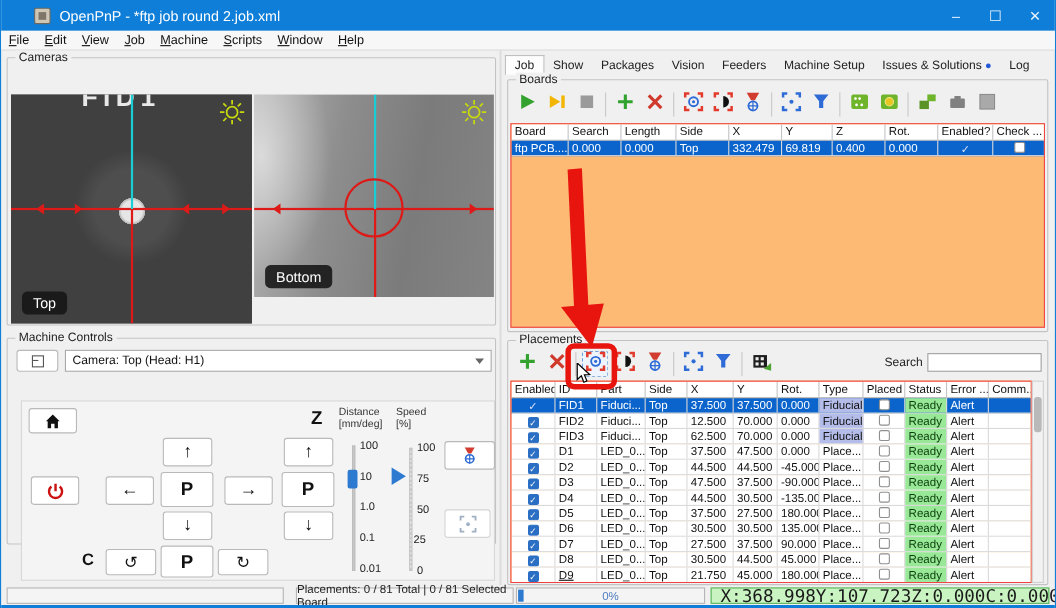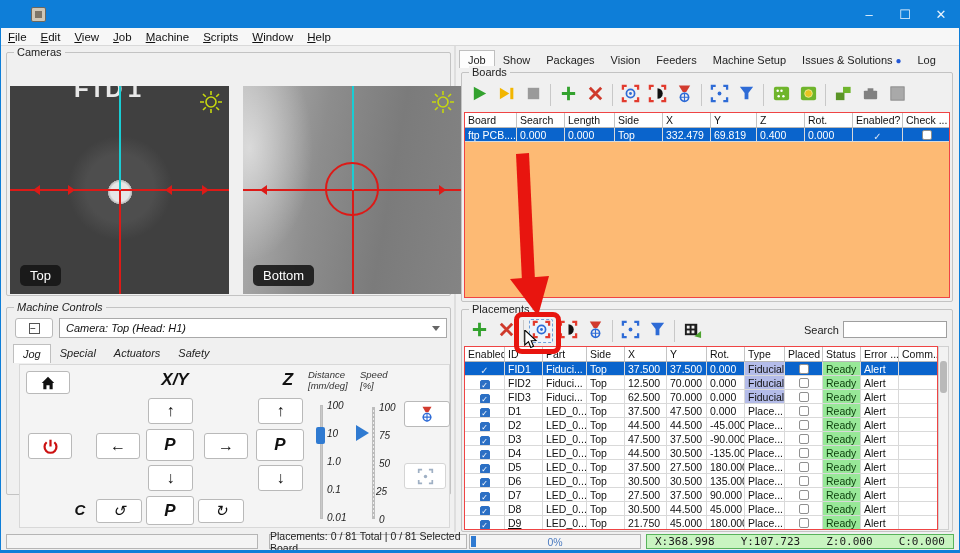--- a/index.html
+++ b/index.html
@@ -106,38 +106,39 @@
   .search-label { position:absolute; font-size:11px; color:#222; }
   .search-input { position:absolute; border:1px solid #9f9f9f; background:#fff; height:17px; font-size:11px; padding:0 3px; }
 
   
   .sbox { position:absolute; height:15px; border:1px solid #b5b5b5; background:#f4f4f4; font-size:10.5px;
           display:flex; align-items:center; justify-content:center; color:#222; }
   .progress { position:relative; }
   .progress .fill { position:absolute; left:1px; top:1px; bottom:1px; width:5px; background:#2f7ad1; }
   .progress .ptext { color:#4d7cc0; }
   .coords { background:#c9f4c1; border:1px solid #58b35b; font-family:"DejaVu Sans Mono", monospace;
-            font-size:11px; color:#1a1a1a; justify-content:space-between; padding:0 8px; }
+            font-size:16px; color:#1a1a1a; justify-content:space-between; padding:0 8px; }
   .bottom-strip { position:absolute; left:0; bottom:0; width:100%; height:3px; background:#0e7ed8; }
 
   
   .annot-rect { position:absolute; left:513px; top:312px; width:47px; height:42px;
                 border:5px solid #e8150f; border-radius:8px; z-index:45; }
   .annot-svg { position:absolute; left:0; top:0; z-index:46; pointer-events:none; }
   .tooltip { position:absolute; left:538px; top:351px; height:17px; background:#fffce1; border:1px solid #7a7a7a;
              font-size:10.5px; color:#222; padding:1px 5px; white-space:nowrap; z-index:40; }
   .cursor-svg { position:absolute; left:522px; top:330px; z-index:47; }
 </style>
 </head>
 <body>
 
 <div class="window">
 
   <div class="titlebar">
     <span class="app-icon"></span>
+    <span class="title-text">OpenPnP - *ftp job round 2.job.xml</span>
     <div class="winbtns">
       <span class="winbtn">–</span>
       <span class="winbtn">☐</span>
       <span class="winbtn">✕</span>
     </div>
   </div>
 
   <div class="menubar" id="menubar">
       <span class="menuitem"><u>F</u>ile</span>
       <span class="menuitem"><u>E</u>dit</span>
@@ -167,62 +168,55 @@
         <svg width="24" height="24" viewBox="0 0 24 24">
             <g stroke="#c6d80e" stroke-width="1.6" fill="none">
         <circle cx="12" cy="12" r="5"></circle>
               <path d="M12 1v4M12 19v4M1 12h4M19 12h4M4 4l2.8 2.8M17.2 17.2L20 20M20 4l-2.8 2.8M6.8 17.2L4 20"></path>
             </g>
           </svg>
       </span>
       <span class="camlabel">Top</span>
     </div>
 
-    <div class="cam cam-bottom-bg" style="left:236px; top:33px; width:218px; height:208px;">
+    <div class="cam cam-bottom-bg" style="left:224px; top:33px; width:218px; height:184px;">
       <div class="cl-h" style="top:103px;"></div>
       <div class="cl-vr" style="left:109px; top:104px; bottom:0;"></div>
       <div class="cl-vc" style="left:109px; top:0; height:104px;"></div>
       <div class="cl-circ" style="left:82px; top:76px; width:54px; height:54px;"></div>
       <span class="tick-r" style="left:196px; top:99px;"></span>
       <span class="tick-l" style="left:12px; top:99px;"></span>
       <span class="sunicon">
         <svg width="24" height="24" viewBox="0 0 24 24">
             <g stroke="#c6d80e" stroke-width="1.6" fill="none">
         <circle cx="12" cy="12" r="5"></circle>
               <path d="M12 1v4M12 19v4M1 12h4M19 12h4M4 4l2.8 2.8M17.2 17.2L20 20M20 4l-2.8 2.8M6.8 17.2L4 20"></path>
             </g>
           </svg>
       </span>
       <span class="camlabel">Bottom</span>
     </div>
   </div>
 
-  <div class="group" style="left:5px; top:307px; width:445px; height:188px;font-style:italic;">
+  <div class="group" style="left:5px; top:307px; width:445px; height:188px;">
     <span class="glabel">Machine Controls</span>
     <div class="jbtn" style="left:8px; top:10px; width:38px; height:20px; font-weight:normal;">
       <span style="border:1px solid #555; width:11px; height:11px; line-height:9px; font-size:10px;">−</span>
     </div>
     <div class="sel" style="left:52px; top:10px; width:388px; height:20px;">
       <span>Camera: Top (Head: H1)</span>
       <span class="chev"></span>
     </div>
-    <div class="mctabs" style="left:6px; top:36px;" id="mctabs">
-        <div class="mctab active">Jog</div>
-        <div class="mctab">Special</div>
-        <div class="mctab">Actuators</div>
-        <div class="mctab">Safety</div>
-      </div>
 
     <div class="jogbox">
       <div class="jbtn" style="left:6px; top:6px; width:44px; height:23px;">
         <svg width="16" height="14" viewBox="0 0 20 18">
             <path d="M2 9L10 1l8 8h-2v8h-4v-5H8v5H4V9z" fill="#111"></path>
           </svg>
       </div>
-      <div class="jlabel" style="left:100px; top:5px; width:110px; font-size:17px;">X/Y</div>
       <div class="jlabel" style="left:248px; top:5px; width:40px; font-size:17px;">Z</div>
 
       <div class="shdr" style="left:288px; top:4px;">
         <div>Distance</div>
           <div>[mm/deg]</div>
       </div>
       <div class="shdr" style="left:340px; top:4px;">
         <div>Speed</div>
           <div>[%]</div>
       </div>

